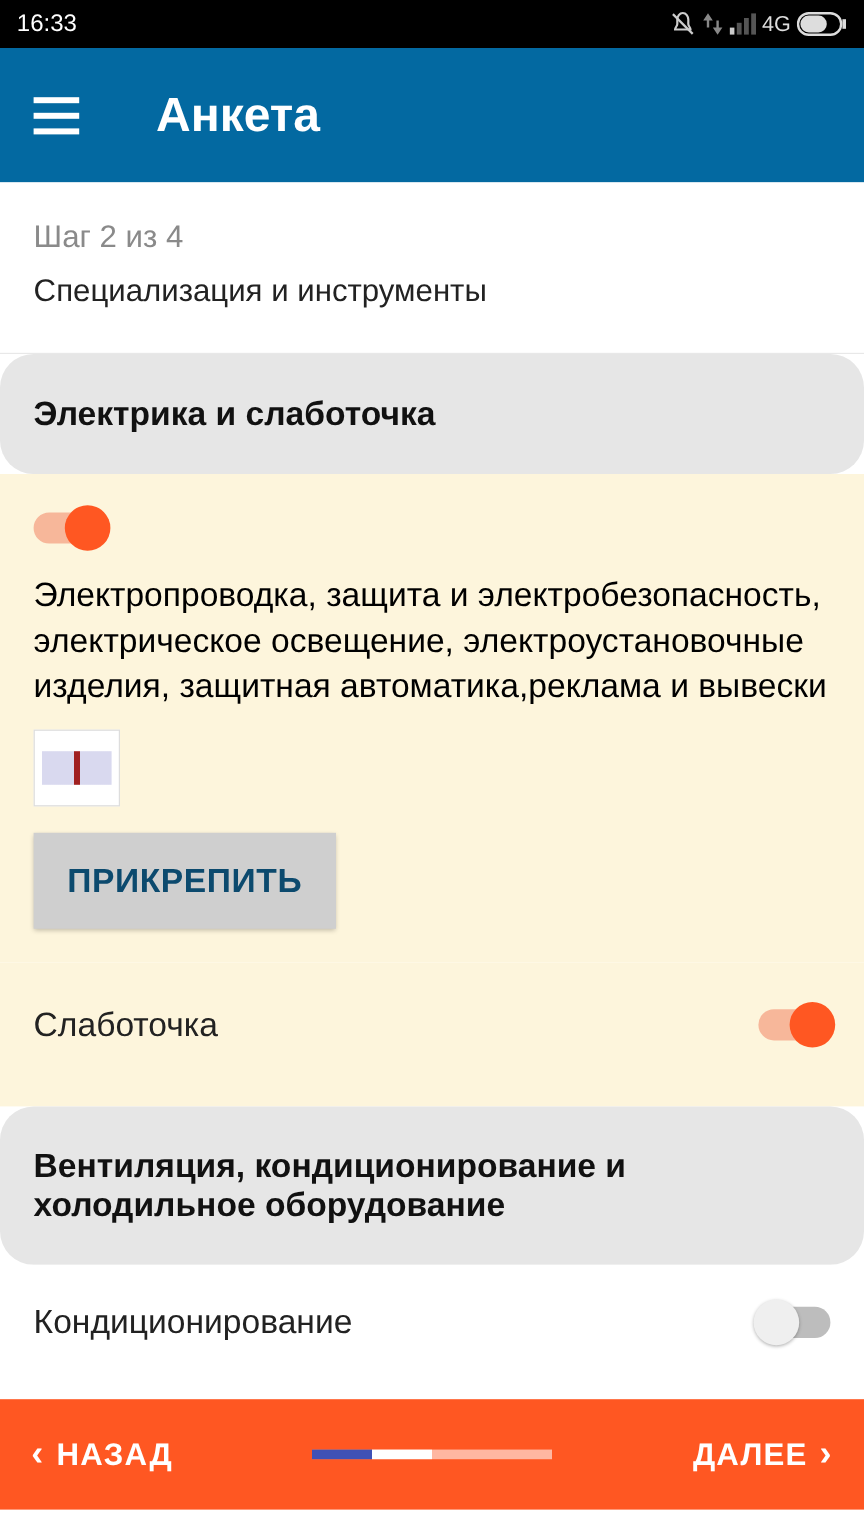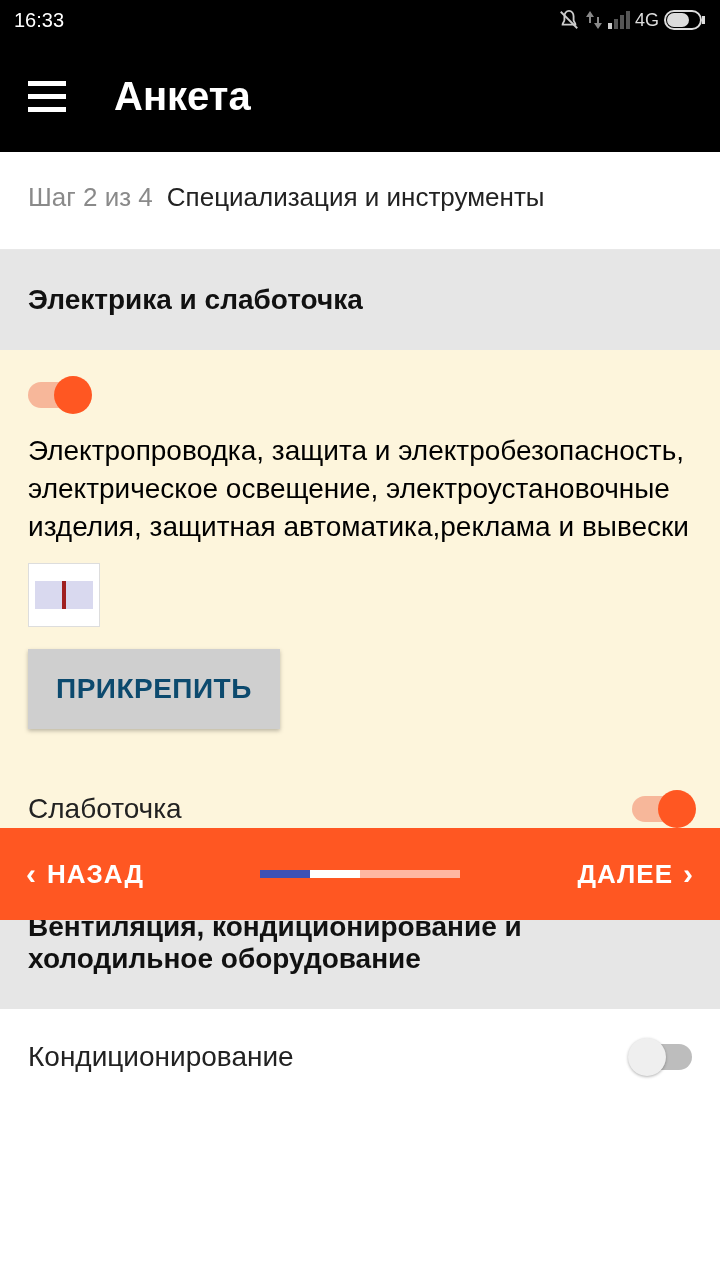--- a/index.html
+++ b/index.html
@@ -1,27 +1,27 @@
 <!DOCTYPE html>
 <html><head>
 <meta charset="utf-8">
 <style>
   * { box-sizing: border-box; margin: 0; padding: 0; }
   html, body { width: 720px; height: 1280px; font-family: Arial, Helvetica, sans-serif; overflow: hidden; background: #fff; }
   .status-bar { height: 40px; background: #000; color: #fff; display: flex; align-items: center; justify-content: space-between; padding: 0 14px; font-size: 20px; }
   .status-right { display: flex; align-items: center; gap: 5px; }
   .status-right svg { display: block; }
-  .app-bar { height: 112px; background: #000000; display: flex; align-items: center; padding: 0 28px; gap: 48px; }
+  .app-bar { height: 112px; background: #0369a1; display: flex; align-items: center; padding: 0 28px; gap: 64px; }
   .hamburger { display: flex; flex-direction: column; gap: 8px; }
   .hamburger span { display: block; width: 38px; height: 5px; background: #fff; }
   .app-title { color: #fff; font-size: 40px; font-weight: 700; }
-  .step-bar { background: #fff; padding: 30px 28px 36px; display: flex; gap: 14px; align-items: baseline; font-size: 26px; border-bottom: 1px solid #e8e8e8; }
+  .step-bar { background: #fff; padding: 30px 28px 36px; display: flex; gap: 14px; align-items: baseline; font-size: 26px; border-bottom: 1px solid #e8e8e8; flex-direction: column; }
   .step-prefix { color: #8a8a8a; }
   .step-title { color: #222; }
-  .section-header { background: #e6e6e6; padding: 34px 28px; font-size: 28px; font-weight: 700; color: #111; }
+  .section-header { background: #e6e6e6; padding: 34px 28px; font-size: 28px; font-weight: 700; color: #111; border-radius: 28px; }
   .card { background: #fdf5dc; padding: 32px 28px 28px; }
   .card.white { background: #fff; }
   .row { display: flex; align-items: center; justify-content: space-between; margin-bottom: 24px; }
   .row-title { font-size: 28px; color: #222; }
   .desc { color: #000000; font-size: 28px; line-height: 1.35; }
   .thumb { width: 72px; height: 64px; background: #fff; border: 1px solid #ddd; margin-top: 18px; display: flex; align-items: center; justify-content: center; }
   .thumb-inner { width: 58px; height: 28px; background: linear-gradient(90deg,#d9d9ef 0 46%, #a02020 46% 54%, #d9d9ef 54% 100%); }
   .attach-btn { margin-top: 22px; display: inline-block; background: #cfcfcf; color: #0c4a6e; font-size: 28px; font-weight: 600; padding: 24px 28px; border: none; box-shadow: 0 2px 4px rgba(0,0,0,.25); letter-spacing: .5px; }
   .toggle { width: 60px; height: 26px; border-radius: 20px; position: relative; }
   .toggle .knob { position: absolute; top: -6px; width: 38px; height: 38px; border-radius: 50%; }
@@ -30,21 +30,21 @@
   .toggle.off { background: #bdbdbd; }
   .toggle.off .knob { left: -4px; background: #efefef; box-shadow: 0 1px 3px rgba(0,0,0,.3); }
   .footer { position: absolute; bottom: 0; left: 0; right: 0; height: 92px; background: #ff5722; display: flex; align-items: center; justify-content: space-between; padding: 0 26px; color: #fff; font-size: 26px; font-weight: 600; }
   .footer-btn { display: flex; align-items: center; gap: 10px; letter-spacing: 1px; }
   .chev { font-size: 30px; font-weight: 700; }
   .progress { position: absolute; left: 50%; transform: translateX(-50%); width: 200px; height: 8px; background: rgba(255,255,255,.35); display: flex; }
   .progress .seg { height: 100%; }
   .progress .seg1 { width: 25%; background: #3f51b5; }
   .progress .seg2 { width: 25%; background: #fff; }
   .progress .seg3 { width: 50%; background: rgba(255,255,255,.35); }
-  .container { position: relative; width: 720px; height: 920px; }
+  .container { position: relative; width: 720px; height: 1258px; }
 </style>
 </head>
 <body>
 <div class="container">
 
 <div class="status-bar">
   <span>16:33</span>
   <div class="status-right">
     <svg width="22" height="22" viewBox="0 0 24 24" fill="none" stroke="#ccc" stroke-width="2">
           <path d="M12 2C9 2 7 5 7 8v4c0 2-2 3-2 5h14c0-2-2-3-2-5V8c0-3-2-6-5-6z"></path>

